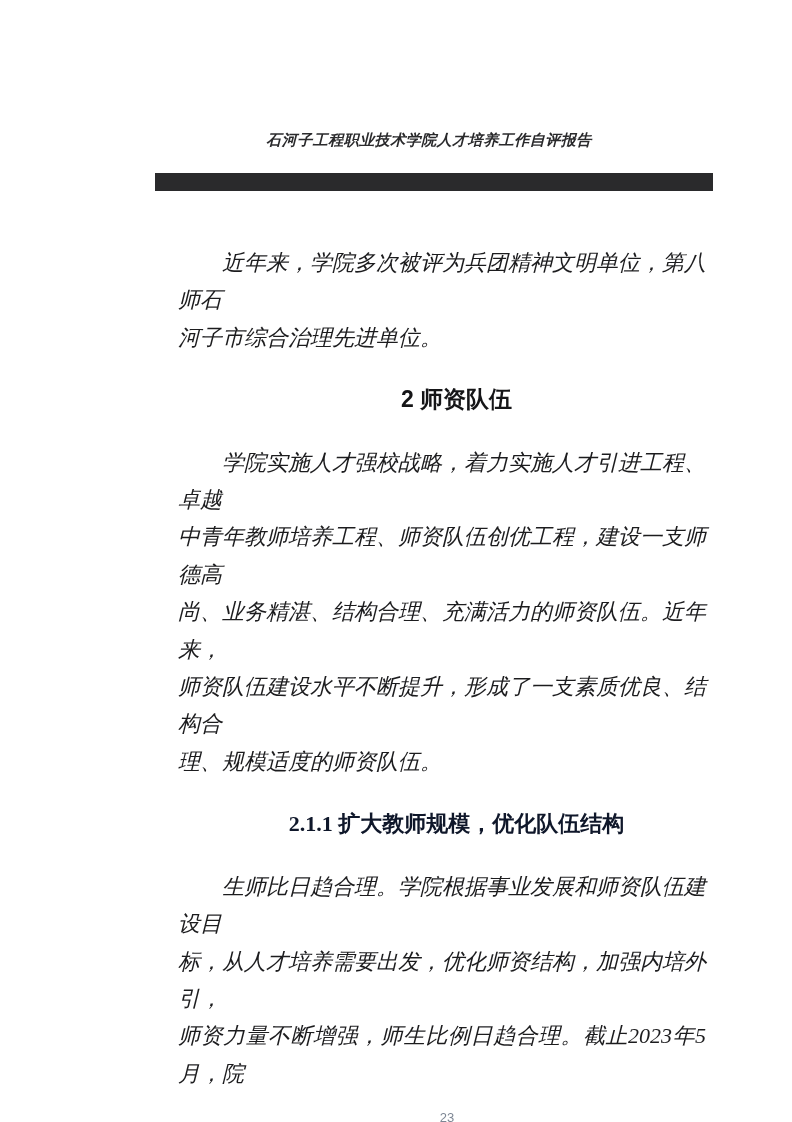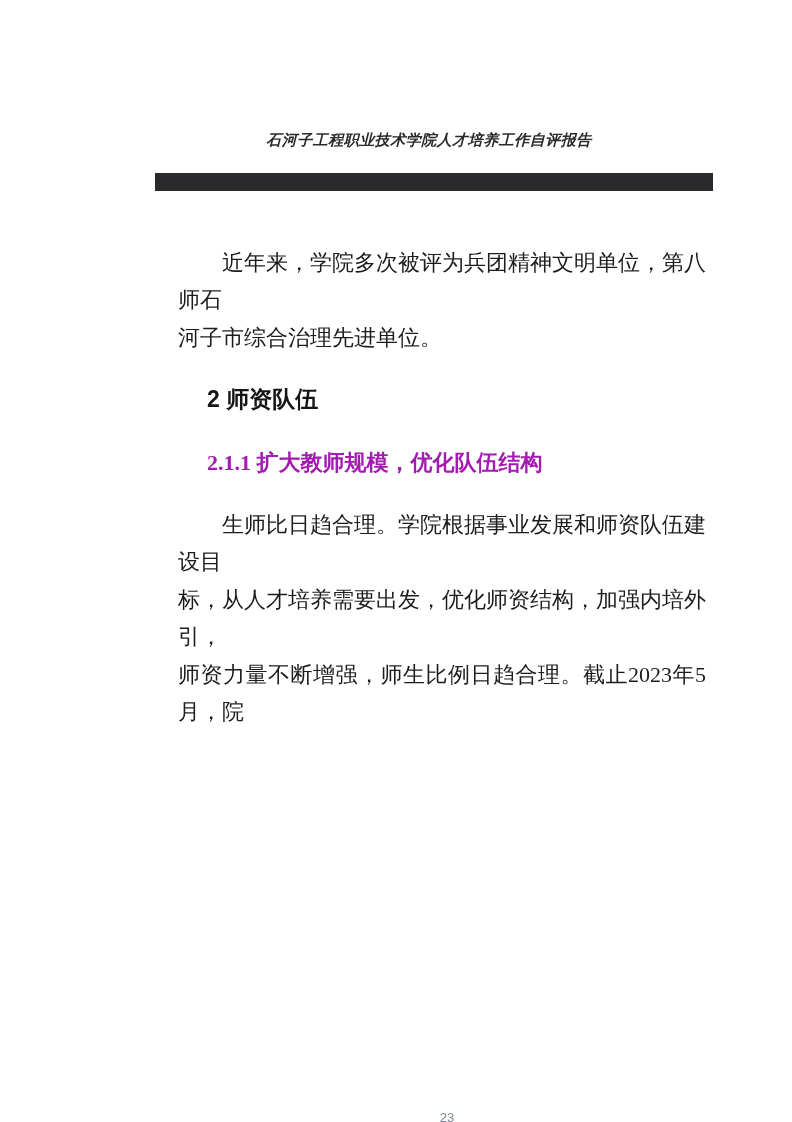--- a/index.html
+++ b/index.html
@@ -46,44 +46,46 @@
     width: 578px;
     margin-top: 19px;
   }
   .para {
     font-size: 22px;
     line-height: 37.4px;
     white-space: pre-line;
     text-align: justify;
     color: #1c1c1e;
   }
-  .para.indent { text-indent: 2em; }
+  .para.indent { text-indent: 2em; font-style: italic; }
   .heading-l1 {
     font-family: "Liberation Sans", "DejaVu Sans", sans-serif;
     font-size: 23px;
     font-weight: bold;
     line-height: 37.4px;
     padding-left: 38px;
     color: #151517;
+    text-align: center;
   }
   .heading-l2 {
     font-size: 22px;
     font-weight: normal;
     font-style: italic;
     line-height: 37.4px;
     padding-left: 38px;
     color: #1c1c1e;
   }
   .heading-l3 {
     font-size: 22px;
     font-weight: bold;
     font-style: normal;
     line-height: 37.4px;
     padding-left: 38px;
-    color: #a21caf;
+    color: #0f172a;
+    text-align: center;
   }
   
   .page-number {
     position: absolute;
     top: 1055px;
     left: 401px;
     transform: translateX(-50%);
     font-family: "Liberation Sans", "DejaVu Sans", sans-serif;
     font-size: 13px;
     color: #7d8694;
@@ -101,20 +103,25 @@
   </div>
 
   <div class="content">
 
 
     <p class="para indent">近年来，学院多次被评为兵团精神文明单位，第八师石
 河子市综合治理先进单位。</p>
 
     <h2 class="heading-l1">2 师资队伍</h2>
 
+    <p class="para indent">学院实施人才强校战略，着力实施人才引进工程、卓越
+中青年教师培养工程、师资队伍创优工程，建设一支师德高
+尚、业务精湛、结构合理、充满活力的师资队伍。近年来，
+师资队伍建设水平不断提升，形成了一支素质优良、结构合
+理、规模适度的师资队伍。</p>
 
 
 
     <h4 class="heading-l3">2.1.1 扩大教师规模，优化队伍结构</h4>
 
     <p class="para indent">生师比日趋合理。学院根据事业发展和师资队伍建设目
 标，从人才培养需要出发，优化师资结构，加强内培外引，
 师资力量不断增强，师生比例日趋合理。截止2023年5月，院</p>
 
   </div>

